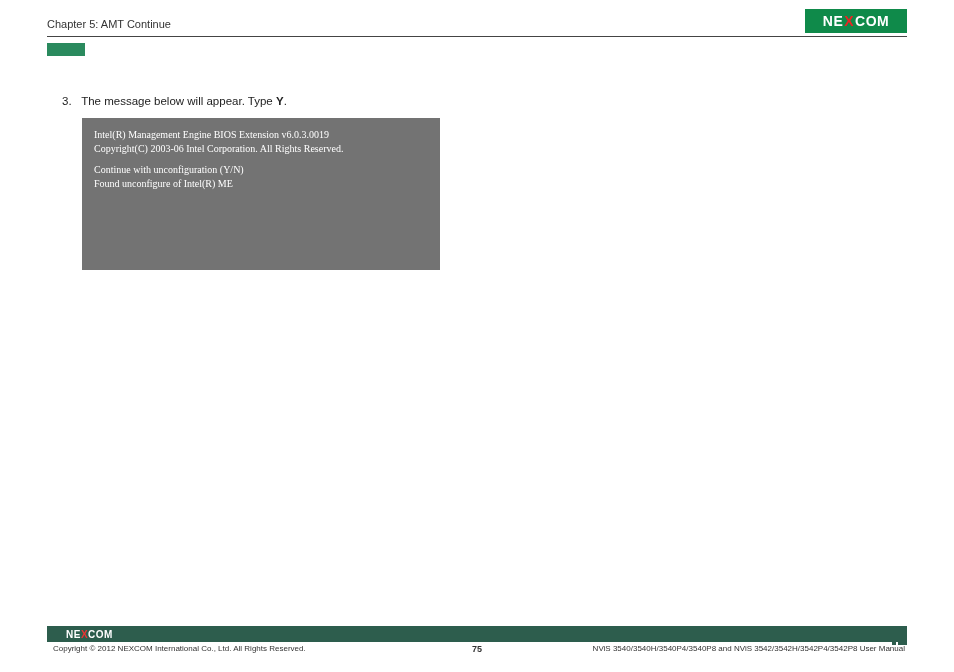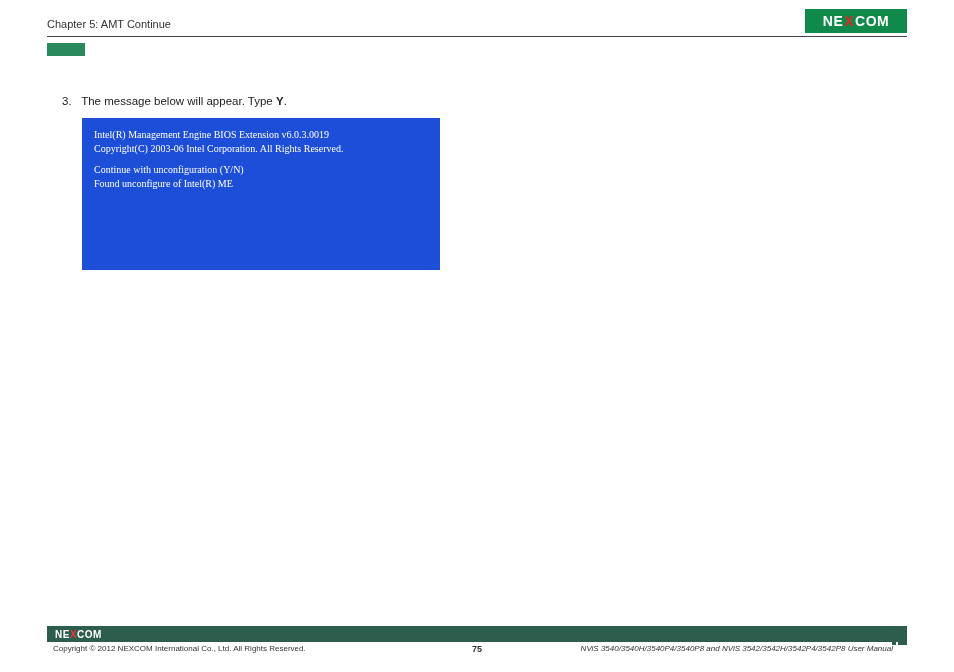--- a/index.html
+++ b/index.html
@@ -68,38 +68,38 @@
     color: #222;
     text-align: center;
   }
   .step-line .bold { font-weight: bold; }
   .terminal {
     position: absolute;
     top: 118px;
     left: 82px;
     width: 358px;
     height: 152px;
-    background: #1d4ed8;
+    background: #737373;
     color: #fff;
     font-family: "Times New Roman", Times, serif;
     font-size: 10px;
     line-height: 1.35;
     padding: 10px 12px;
   }
   .terminal .tgap { height: 8px; }
   .footer-bar {
     position: absolute;
     bottom: 30px;
     left: 47px;
     right: 47px;
     height: 16px;
     background: #2d5d4d;
     display: flex;
     align-items: center;
-    padding-left: 8px;
+    padding-left: 19px;
   }
   .footer-bar-logo {
     color: #fff;
     font-size: 10px;
     font-weight: bold;
     letter-spacing: 0.5px;
   }
   .footer-bar-logo .fx { color: #e33; }
   .footer-squares {
     position: absolute;
@@ -121,21 +121,21 @@
     position: absolute;
     bottom: 14px;
     left: 47px;
     right: 47px;
     height: 14px;
     font-size: 8px;
     color: #333;
   }
   .copyright { position: absolute; left: 6px; top: 0; }
   .pagenum   { position: absolute; left: 50%; top: 0; transform: translateX(-50%); font-weight: bold; font-size: 9px;}
-  .manual    { position: absolute; right: 14px; top: 0; font-style: italic; }
+  .manual    { position: absolute; right: 2px; top: 0; }
 </style>
 </head>
 <body>
 
 <div class="header-area">
   <div class="chapter-title">Chapter 5: AMT Continue</div>
   <div class="header-rule"></div>
 </div>
 
 <div class="logo-top">

